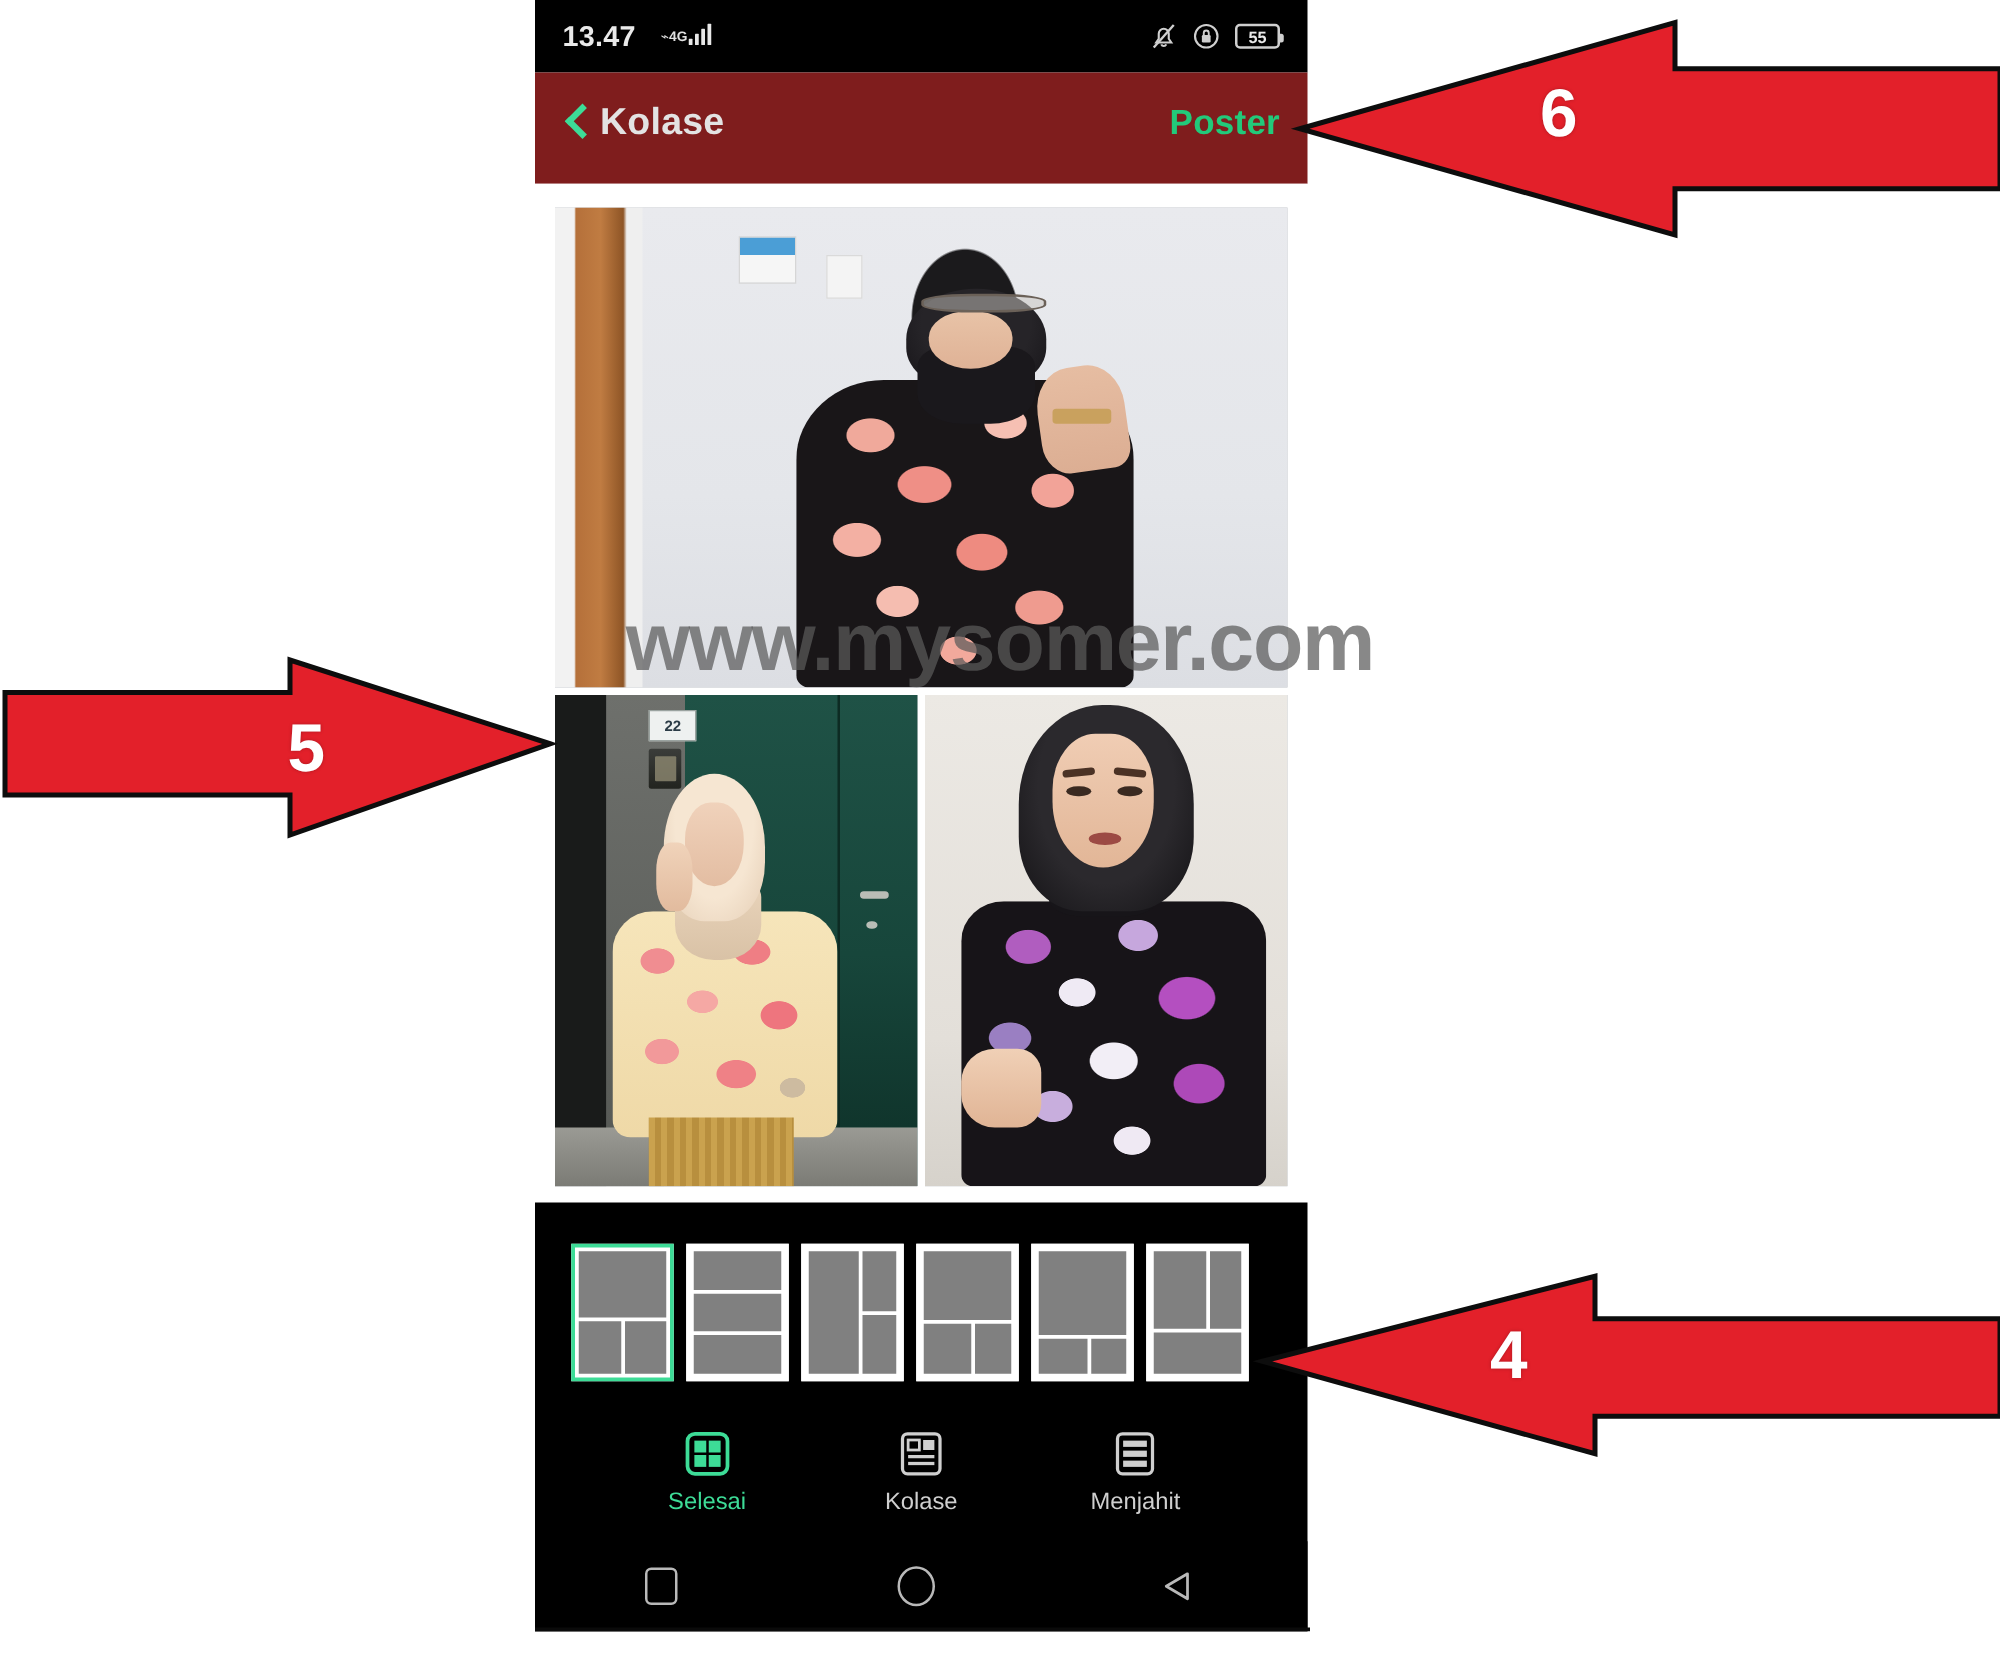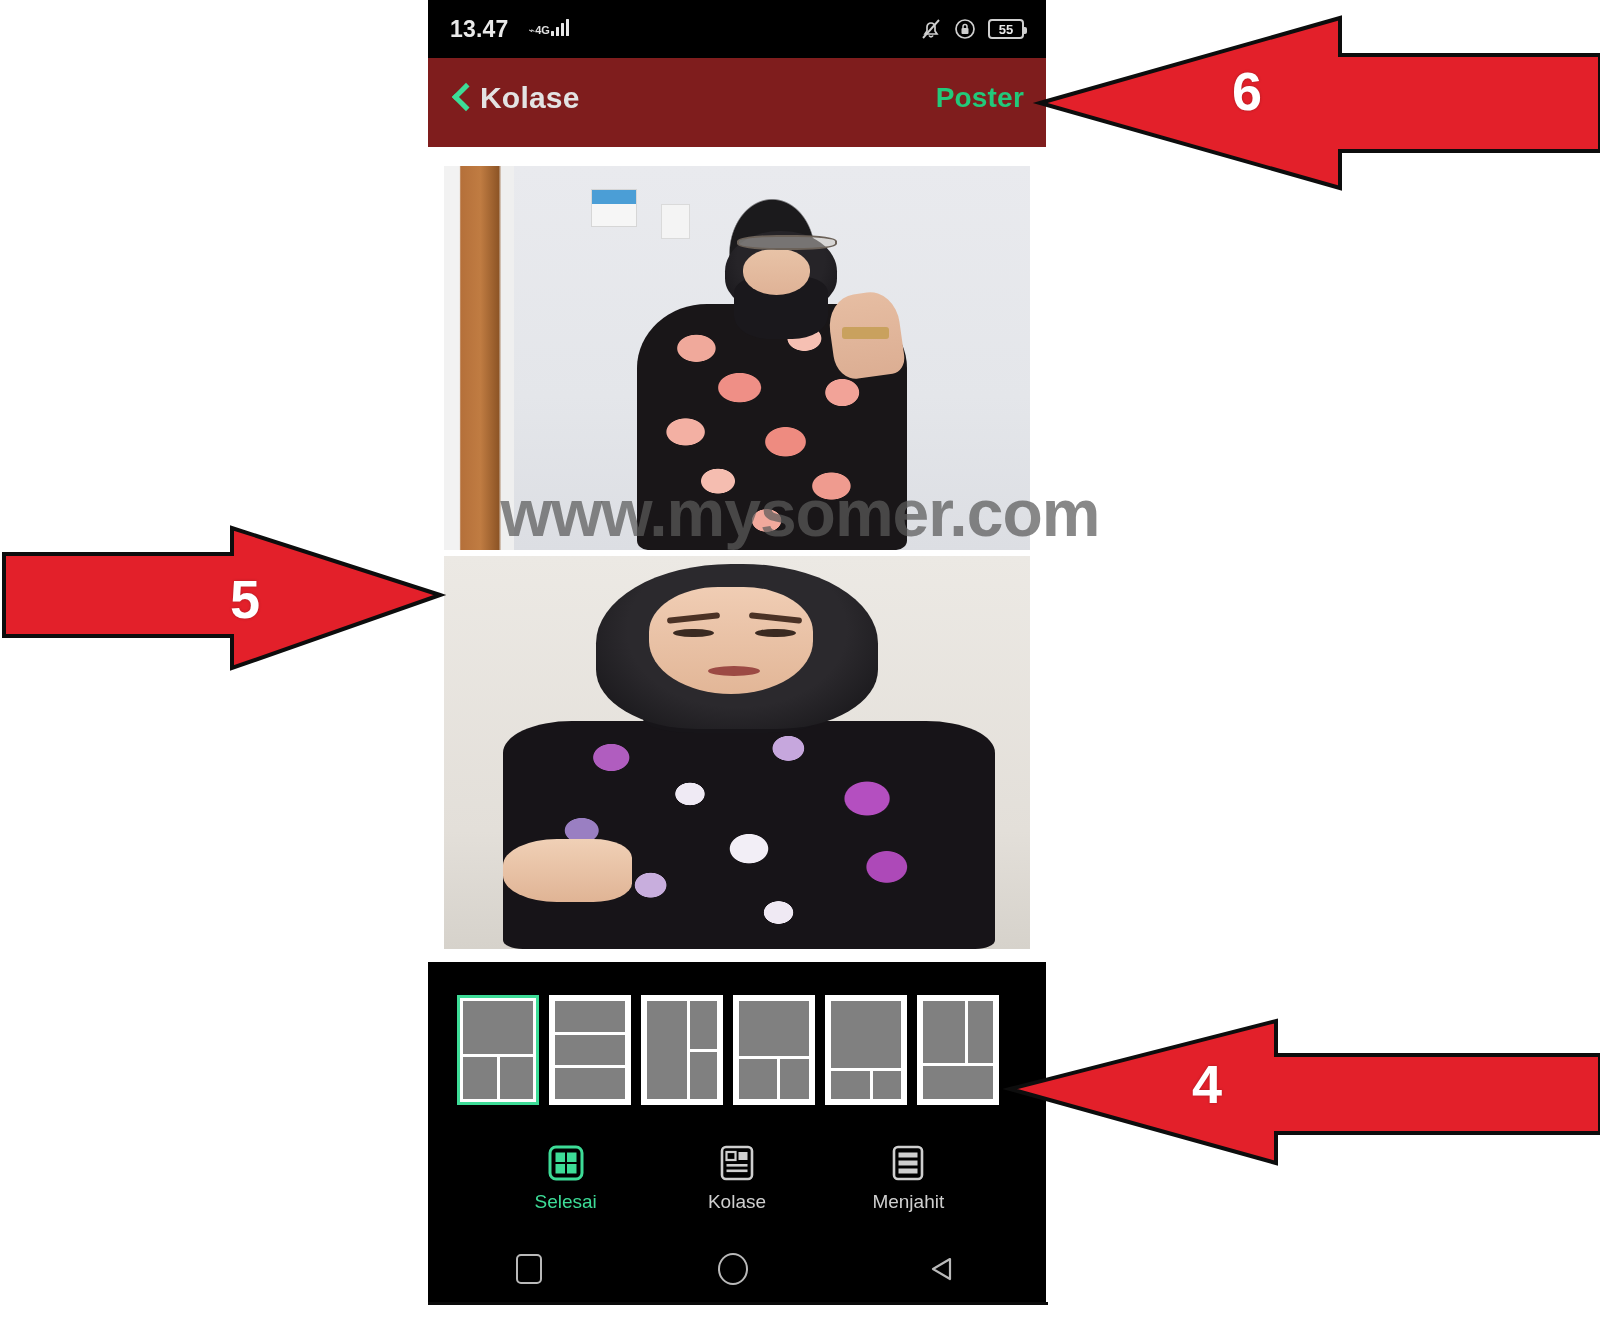--- a/index.html
+++ b/index.html
@@ -334,20 +334,40 @@
             <div class="p1-arm"></div>
             <div class="p1-watch"></div>
             <div class="p1-hijab"></div>
             <div class="p1-hijab2"></div>
             <div class="p1-face"></div>
             <div class="p1-glasses"></div>
           </div>
         </div>
 
         <div class="cell-row">
+          <div class="cell cell-bl">
+            <div class="photo2">
+              <div class="p2-doorL"></div>
+              <div class="p2-wall"></div>
+              <div class="p2-door"></div>
+              <div class="p2-doorline"></div>
+              <div class="p2-handle"></div>
+              <div class="p2-handle2"></div>
+              <div class="p2-ground"></div>
+              <div class="p2-num">22</div>
+              <div class="p2-lamp"></div>
+              <div class="p2-lampin"></div>
+              <div class="p2-body"></div>
+              <div class="p2-skirt"></div>
+              <div class="p2-drape"></div>
+              <div class="p2-hijab"></div>
+              <div class="p2-face"></div>
+              <div class="p2-hand"></div>
+            </div>
+          </div>
           <div class="cell cell-br">
             <div class="photo3">
               <div class="p3-body"></div>
               <div class="p3-arm"></div>
               <div class="p3-neck"></div>
               <div class="p3-hijab"></div>
               <div class="p3-face"></div>
               <div class="p3-brow1"></div>
               <div class="p3-brow2"></div>
               <div class="p3-eye1"></div>

